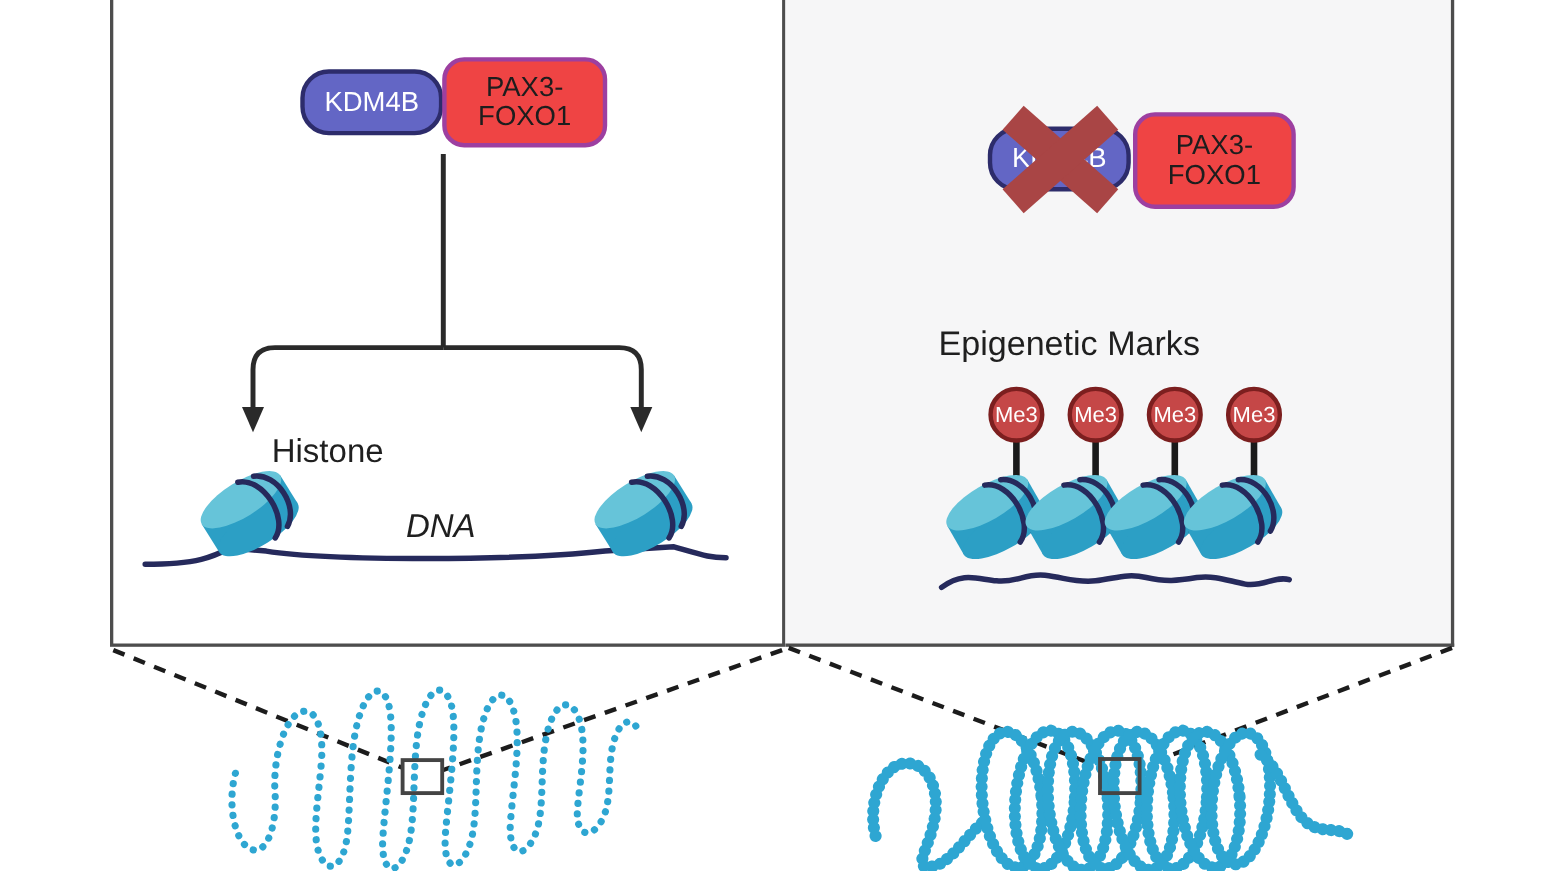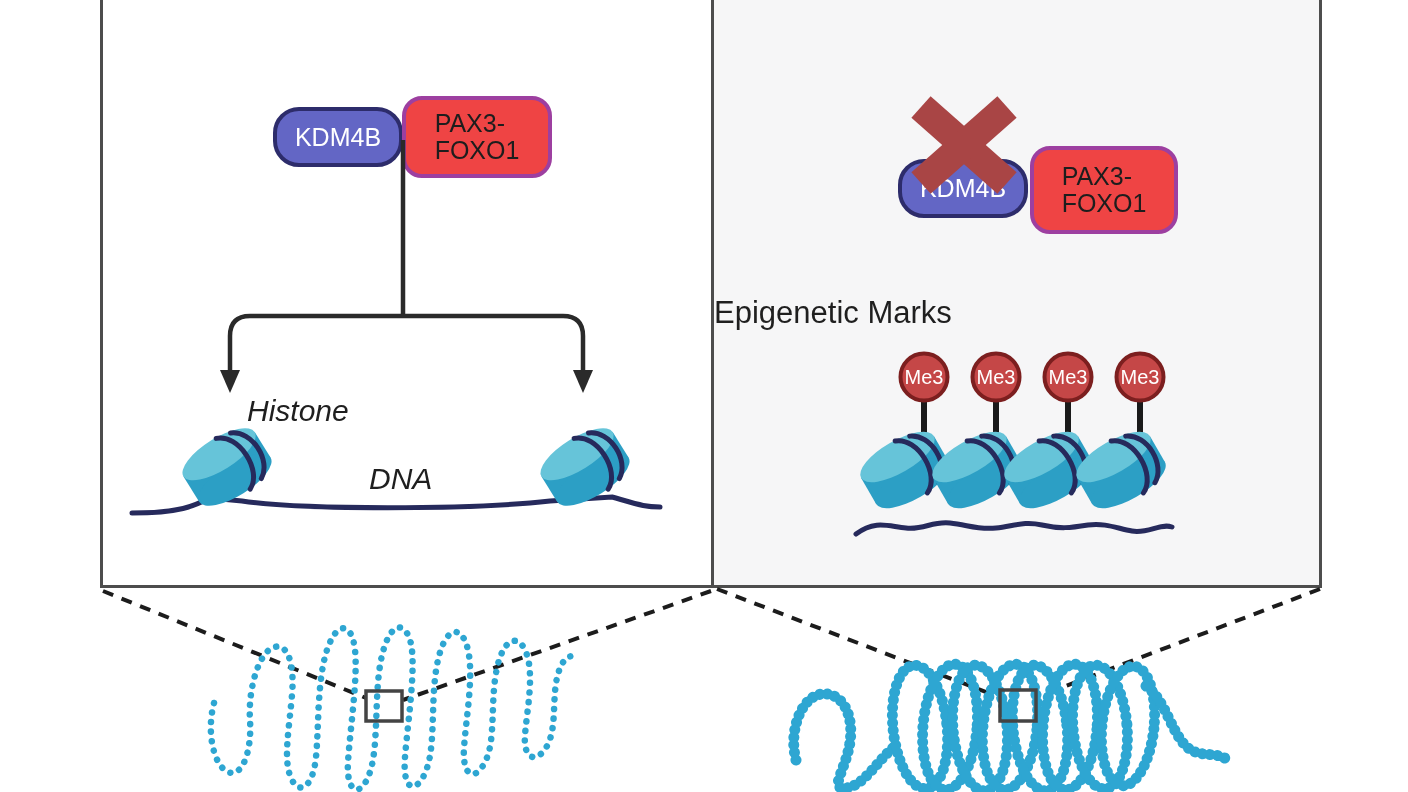--- a/index.html
+++ b/index.html
@@ -6,33 +6,33 @@
   body{
     width:1408px;height:792px;overflow:hidden;background:#ffffff;
     font-family:"Liberation Sans", sans-serif;position:relative;
   }
   .panel{position:absolute;box-sizing:border-box;border:3px solid #4d4d4d;z-index:1;}
   .panel-left{left:100px;top:-10px;width:614px;height:598px;background:#ffffff;}
   .panel-right{left:714px;top:-10px;width:608px;height:598px;background:#f6f6f7;border-left:none;}
   .protein{
     position:absolute;box-sizing:border-box;z-index:2;
     display:flex;align-items:center;justify-content:center;
-    white-space:pre-line;line-height:1.08;
-    font-size:25px;color:#1d1d1d;margin-top:44px;
+    text-align:center;white-space:pre-line;line-height:1.08;
+    font-size:25px;color:#1d1d1d;
   }
   .kdm4b{background:#6366c5;border:4px solid #2d2c6b;border-radius:26px;color:#ffffff;}
   .fusion{background:#ef4444;border:4px solid #9d3fa0;border-radius:20px;color:#1d1d1d;}
   .kdm4b-left{left:273px;top:63px;width:130px;height:60px;}
   .fusion-left{left:402px;top:52px;width:150px;height:82px;}
   .kdm4b-right{left:898px;top:115px;width:130px;height:59px;}
   .fusion-right{left:1030px;top:102px;width:148px;height:88px;}
   .lbl{position:absolute;z-index:2;color:#1f1f1f;font-size:30px;}
-  .lbl-histone{left:247px;top:394px;font-style:italic;}
+  .lbl-histone{left:247px;top:394px;}
   .lbl-dna{left:369px;top:462px;font-style:italic;}
-  .lbl-epigenetic{left:714px;top:295px;width:516px;font-size:31px;}
+  .lbl-epigenetic{left:714px;top:295px;width:516px;text-align:center;font-size:31px;}
   svg.art{position:absolute;left:0;top:0;z-index:5;pointer-events:none;}
 </style>
 </head>
 <body>
 
 <div class="panel panel-left"></div>
 <div class="panel panel-right"></div>
 
 <div class="protein kdm4b kdm4b-left">KDM4B</div>
 <div class="protein fusion fusion-left">PAX3-

